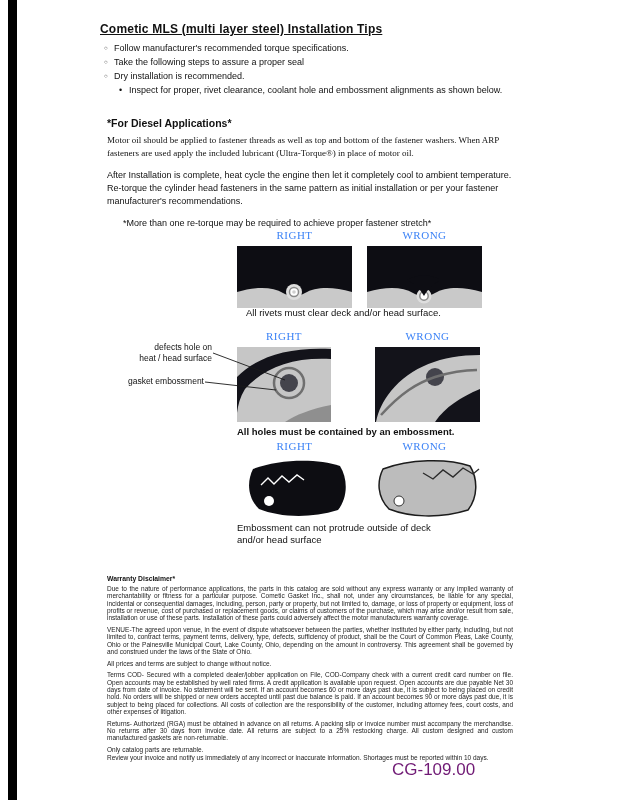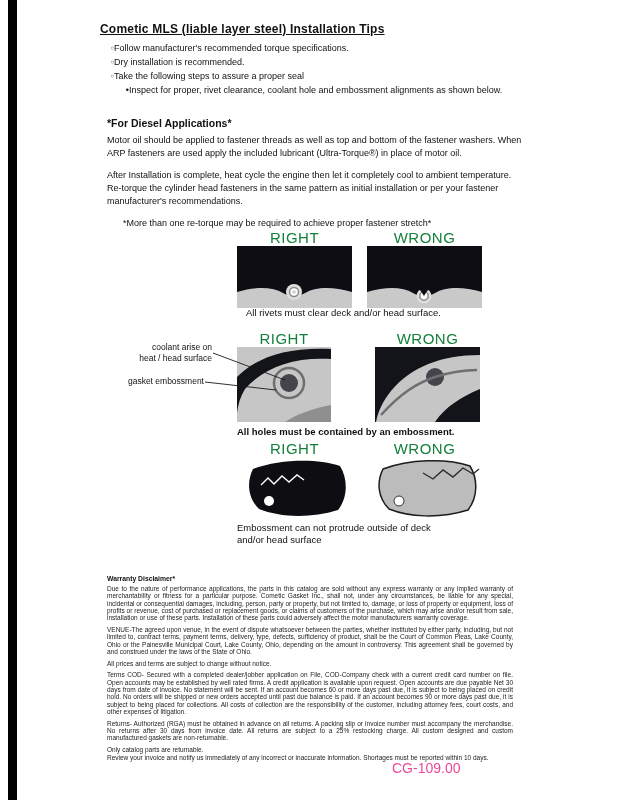--- a/index.html
+++ b/index.html
@@ -2,58 +2,58 @@
 <html><head>
 <meta charset="utf-8">
 <style>
   * { margin:0; padding:0; box-sizing:border-box; }
   html,body { width:618px; height:800px; background:#ffffff; }
   body { font-family:"Liberation Sans", sans-serif; color:#111; position:relative; overflow:hidden; }
   .abs { position:absolute; }
   .spine { left:8px; top:0; width:9px; height:800px; background:#000; }
   .title { left:100px; top:22px; font-size:12px; font-weight:bold; text-decoration:underline; letter-spacing:.2px; }
   .bullets { left:104px; top:42px; font-size:9px; line-height:13px; width:420px; }
-  .b-row { display:flex;text-align:right; }
+  .b-row { display:flex; }
   .b-row .mk { width:10px; flex:0 0 10px; }
   .b-row .mk::before { content:"○"; font-size:6px; position:relative; top:-1px; }
   .b-row.sub { padding-left:15px; }
   .b-row.sub .mk::before { content:"•"; font-size:9px; top:0; }
   .diesel-h { left:107px; top:117px; font-size:10.5px; font-weight:bold; }
   .para { left:107px; width:420px; font-size:9px; line-height:13px; }
-  .p1 { top:134px; }
+  .p1 { top:134px;font-family:Liberation Serif, serif; }
   .p2 { top:169px; }
   .note { top:217px;margin-left:16px; }
-  .dg-head { font-size:15px; letter-spacing:.5px; text-align:center; color:#15803d; }
+  .dg-head { font-size:11px; letter-spacing:.5px; text-align:center; color:#3b82f6;font-family:Liberation Serif, serif; }
   .caption { font-size:9.5px; color:#111; }
   .callout { font-size:8.5px; line-height:11px; text-align:right; color:#111; }
   .disc-h { left:107px; top:575px; font-size:6.8px; font-weight:bold; }
   .disc { left:107px; top:585px; width:406px; font-size:6.5px; line-height:7.3px; text-align:justify; color:#222; }
   .disc p { margin:0 0 4.5px; }
-  .footer { left:392px; top:760px; font-size:14px; color:#ec4899; }
+  .footer { left:392px; top:760px; font-size:17px; color:#701a75; }
   svg { display:block; }
 </style>
 </head>
 <body>
 
 <div class="abs spine"></div>
 
-<div class="abs title">Cometic MLS (liable layer steel) Installation Tips</div>
+<div class="abs title">Cometic MLS (multi layer steel) Installation Tips</div>
 
 <div class="abs bullets">
   <div class="b-row">
       <span class="mk"></span>
       <span>Follow manufacturer's recommended torque specifications.</span>
     </div>
   <div class="b-row">
       <span class="mk"></span>
-      <span>Dry installation is recommended.</span>
+      <span>Take the following steps to assure a proper seal</span>
     </div>
   <div class="b-row">
       <span class="mk"></span>
-      <span>Take the following steps to assure a proper seal</span>
+      <span>Dry installation is recommended.</span>
     </div>
   <div class="b-row sub">
       <span class="mk"></span>
       <span>Inspect for proper, rivet clearance, coolant hole and embossment alignments as shown below.</span>
     </div>
 </div>
 
 <div class="abs diesel-h">*For Diesel Applications*</div>
 <div class="abs para p1">Motor oil should be applied to fastener threads as well as top and bottom of the fastener washers. When ARP fasteners are used apply the included lubricant (Ultra-Torque®) in place of motor oil.</div>
 <div class="abs para p2">After Installation is complete, heat cycle the engine then let it completely cool to ambient temperature. Re-torque the cylinder head fasteners in the same pattern as initial installation or per your fastener manufacturer's recommendations.</div>
@@ -75,21 +75,21 @@
   <circle cx="57" cy="50" r="7.5" fill="#dedede"></circle>
   <circle cx="57" cy="50" r="4.2" fill="#ffffff" stroke="#8a8a8a" stroke-width="1.5"></circle>
   <path d="M40,34 C48,38 53,43 57,50 C61,43 66,38 74,34 C64,28 50,28 40,34 Z" fill="#0d0d13"></path>
 </svg>
 <div class="abs caption" style="left:237px; top:307px;margin-left:9px;">All rivets must clear deck and/or head surface.</div>
 
 <div class="abs dg-head" style="left:237px; top:330px; width:94px;">RIGHT</div>
 <div class="abs dg-head" style="left:375px; top:330px; width:105px;">WRONG</div>
 
 <div class="abs callout" style="left:118px; top:342px; width:94px;">
-  <div>coolant arise on</div>
+  <div>defects hole on</div>
   <div>heat / head surface</div>
 </div>
 <div class="abs callout" style="left:100px; top:376px; width:104px;">gasket embossment</div>
 
 <svg class="abs" style="left:237px; top:347px;" width="94" height="75" viewBox="0 0 94 75">
   <rect width="94" height="75" fill="#c6c6c6"></rect>
   <path d="M0,30 C20,10 50,0 94,2 L94,12 C56,10 28,20 8,42 C3,50 1,58 0,66 Z" fill="#13131a"></path>
   <path d="M94,58 C74,62 58,68 48,75 L94,75 Z" fill="#8f8f8f"></path>
   <circle cx="52" cy="36" r="15" fill="none" stroke="#6f6f6f" stroke-width="2.5"></circle>
   <circle cx="52" cy="36" r="9" fill="#44444c"></circle>

